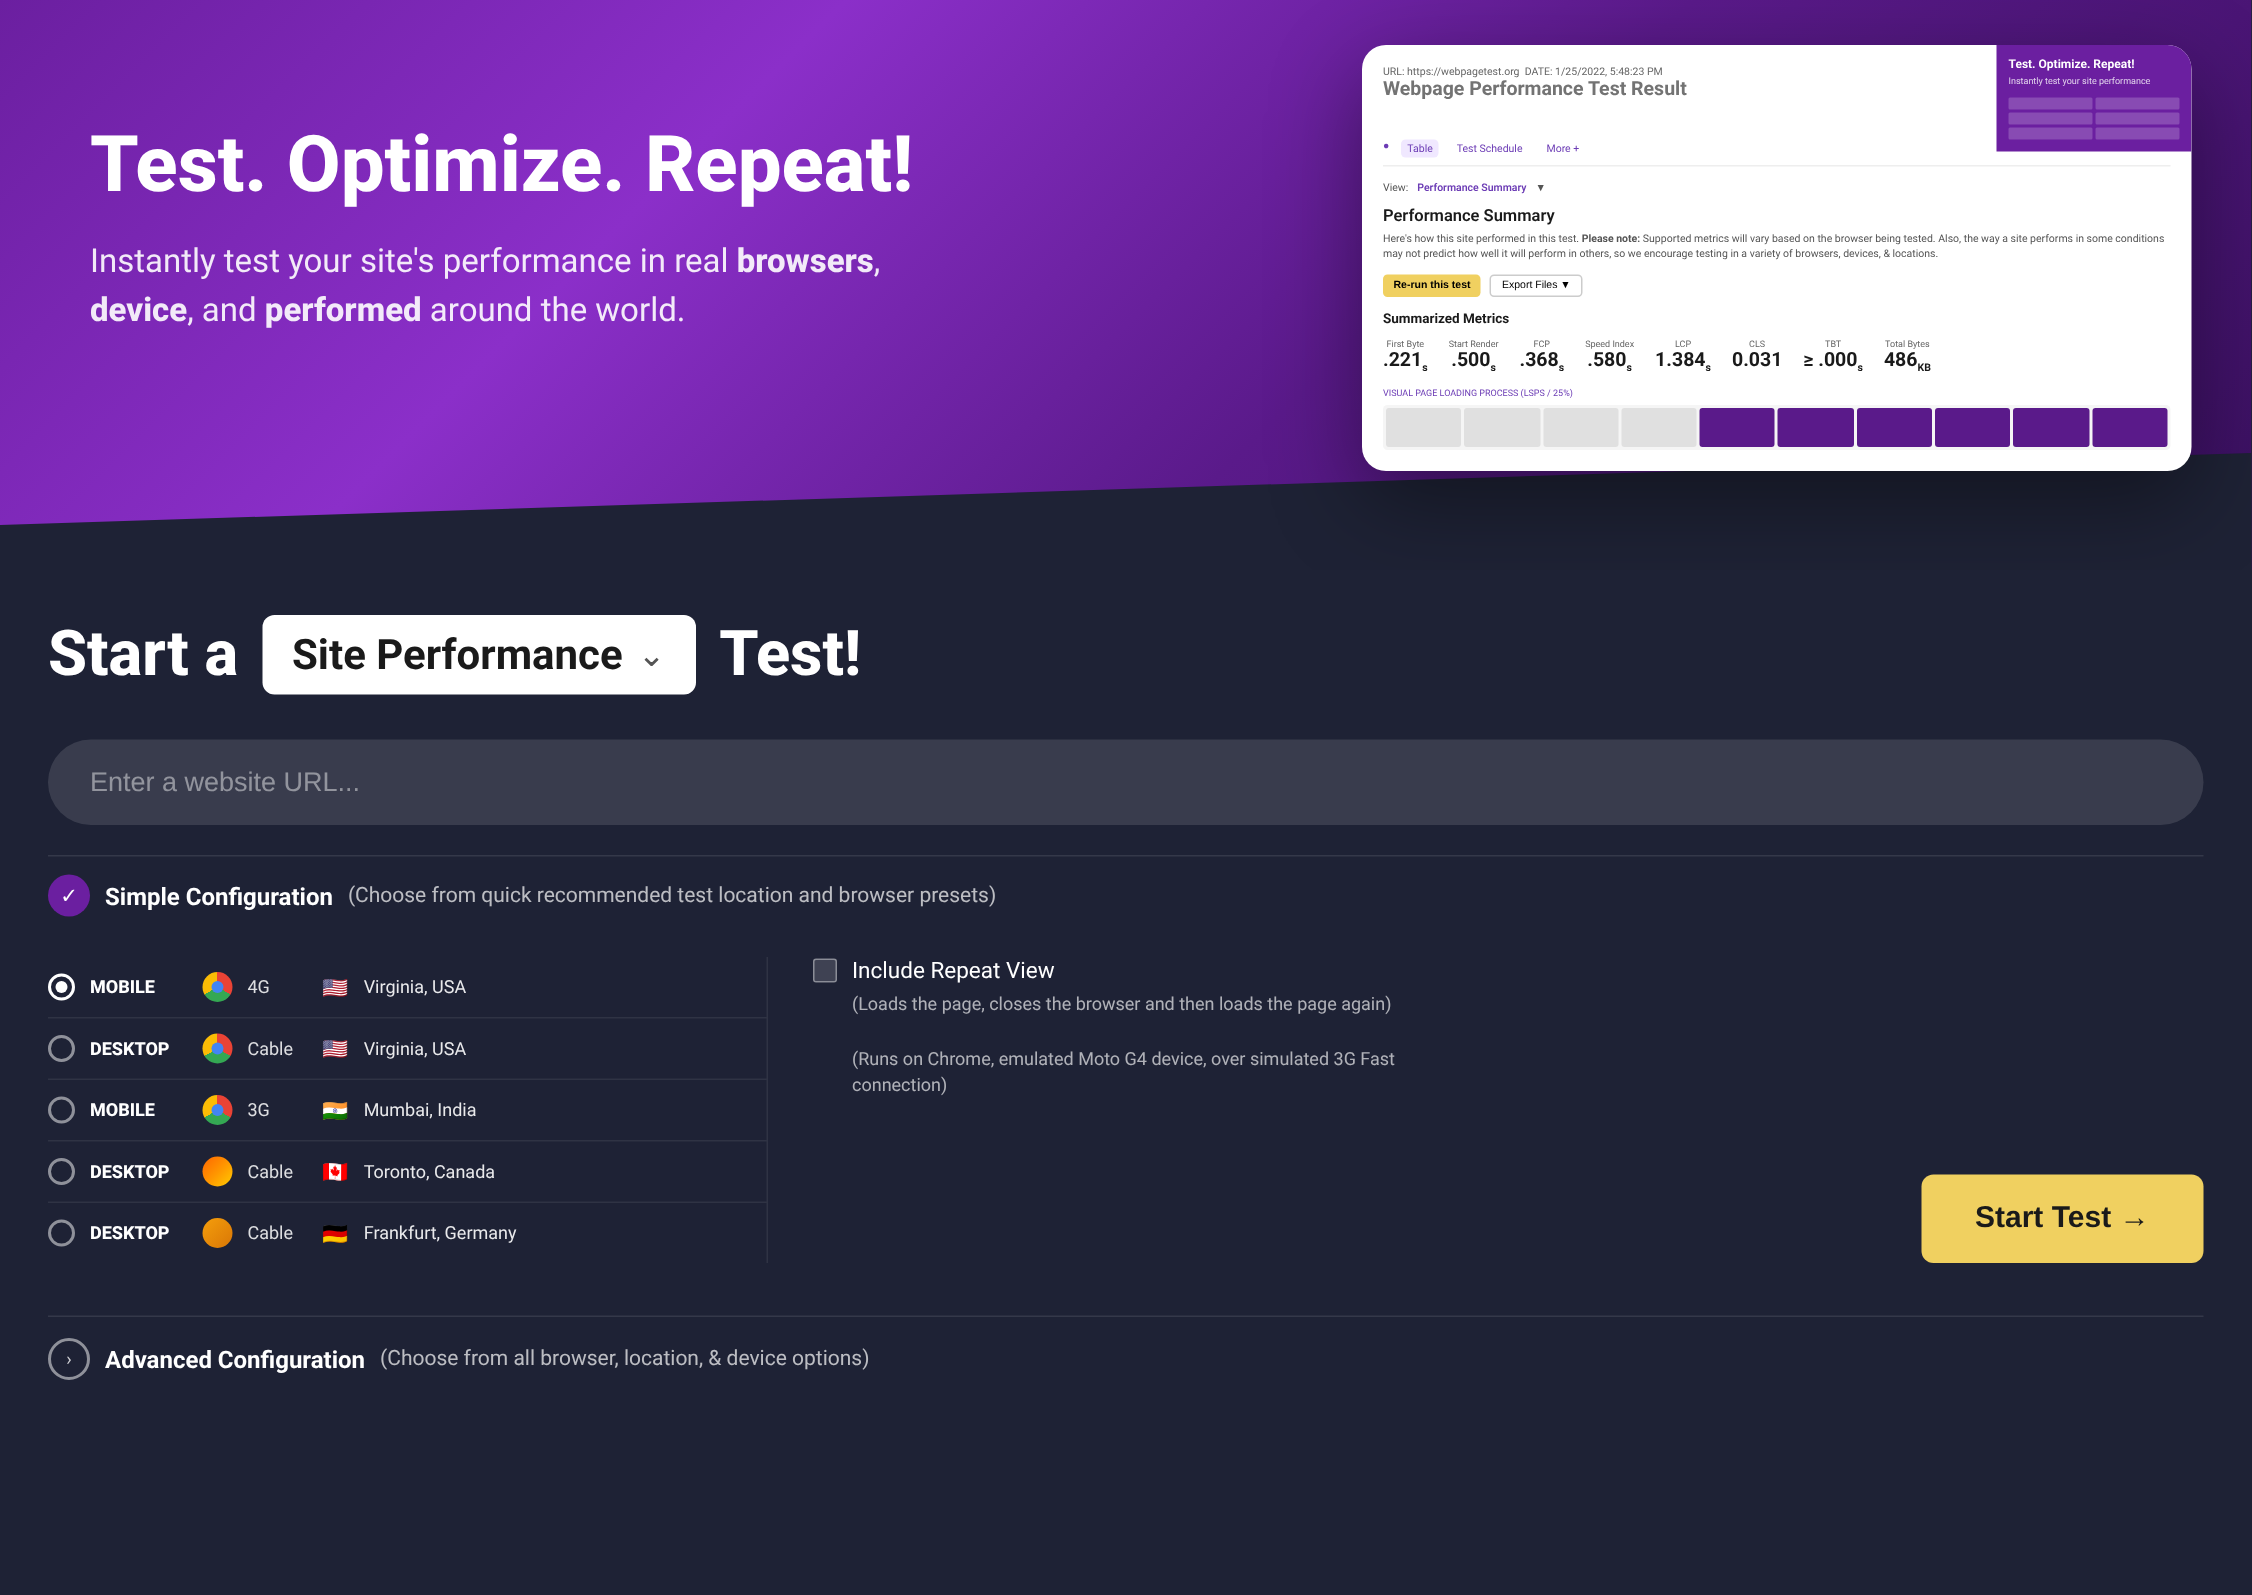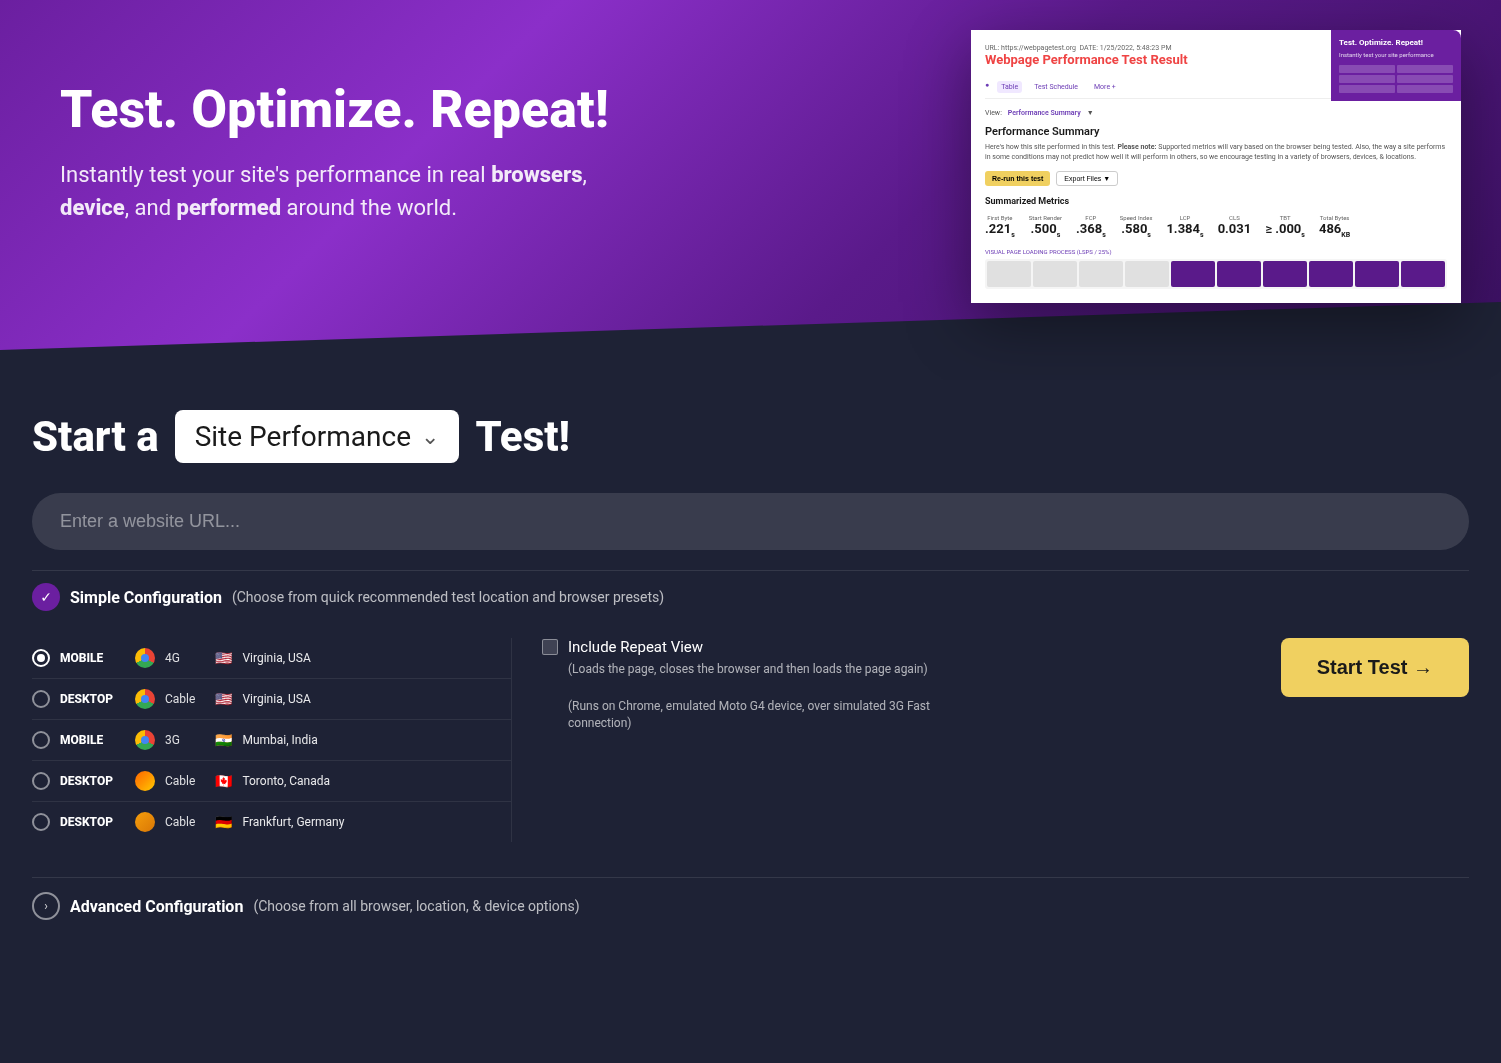--- a/index.html
+++ b/index.html
@@ -52,23 +52,23 @@
     }
     .hero-subtitle strong {
       font-weight: 800;
     }
 
     
     .hero-screenshot {
       position: absolute;
       right: 40px;
       top: 30px;
-      width: 490px;
+      width: 553px;
       background: #fff;
-      border-radius: 0;
+      border-radius: 16px;
       box-shadow: 0 20px 60px rgba(0,0,0,0.4);
       overflow: hidden;
       z-index: 2;
     }
     .screenshot-inner {
       padding: 14px;
       font-size: 8px;
       color: #333;
     }
     .screenshot-header {
@@ -77,22 +77,22 @@
       align-items: flex-start;
       margin-bottom: 8px;
     }
     .screenshot-url {
       font-size: 7px;
       color: #666;
     }
     .screenshot-title {
       font-size: 13px;
       font-weight: 700;
-      color: #ef4444;
-      margin-bottom: 6px;
+      color: #737373;
+      margin-bottom: 18px;
     }
     .screenshot-tabs {
       display: flex;
       gap: 8px;
       margin-bottom: 10px;
       font-size: 7px;
       color: #6c3cb5;
       border-bottom: 1px solid #eee;
       padding-bottom: 5px;
     }
@@ -239,21 +239,21 @@
       align-items: center;
       background: #fff;
       border-radius: 8px;
       padding: 10px 20px;
       cursor: pointer;
       gap: 10px;
       min-width: 260px;
     }
     .test-type-text {
       font-size: 28px;
-      font-weight: 400;
+      font-weight: 700;
       color: #1a1a1a;
       flex: 1;
     }
     .chevron-icon {
       font-size: 22px;
       color: #555;
     }
     .test-exclamation {
       font-size: 42px;
       font-weight: 800;
@@ -411,21 +411,21 @@
     .option-desc {
       font-size: 12px;
       color: rgba(255,255,255,0.65);
       line-height: 1.4;
       padding-left: 26px;
     }
 
     
     .start-test-col {
       display: flex;
-      align-items: flex-start;
+      align-items: flex-end;
       justify-content: flex-end;
       padding-left: 20px;
     }
     .start-test-btn {
       background: #f0d060;
       color: #1a1a1a;
       border: none;
       border-radius: 8px;
       padding: 18px 36px;
       font-size: 20px;

